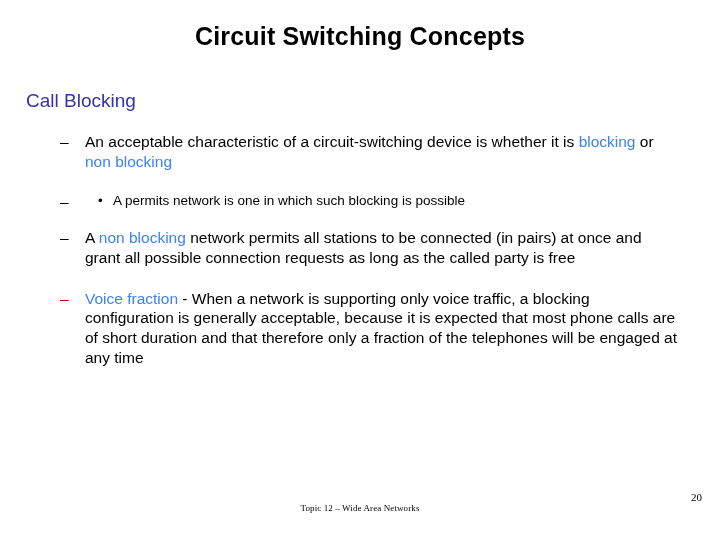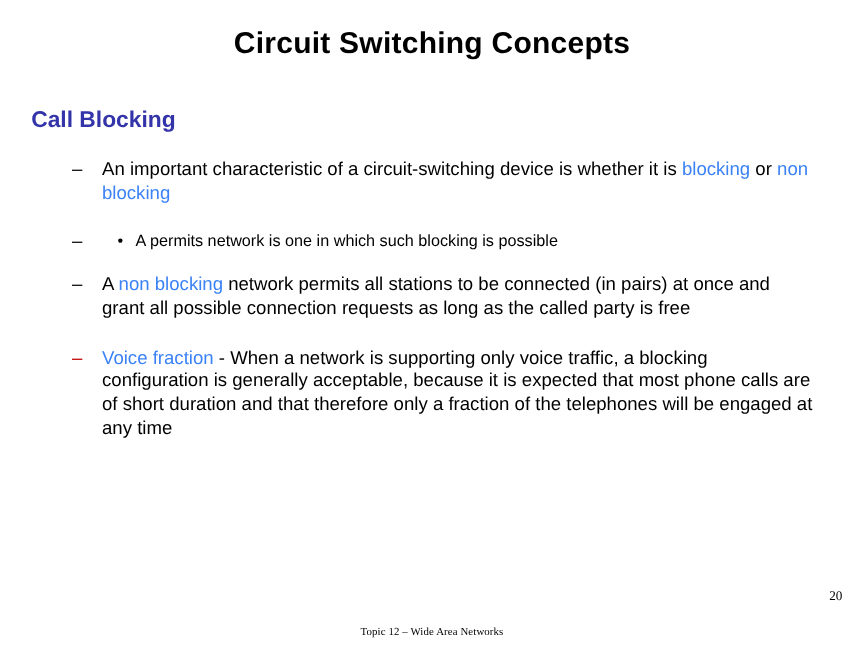--- a/index.html
+++ b/index.html
@@ -34,21 +34,21 @@
     letter-spacing: 0.2px;
     line-height: 1.15;
   }
 
   
   .section-heading {
     position: absolute;
     left: 26px;
     top: 90px;
     font-size: 19px;
-    font-weight: bold;
+    font-weight: normal;
     color: #3333aa;
     line-height: 1.2;
   }
 
   
   .body-block {
     position: absolute;
     left: 0;
     top: 132px;
     width: 720px;
@@ -96,21 +96,21 @@
   
   #b1 { margin-bottom: 20px; }
   #b2 { margin-bottom: 19px; }
   #b3 { margin-bottom: 19px; }
   #b4 { margin-bottom: 21px; }
 
   
   .footer-note {
     position: absolute;
     left: 0;
-    top: 521px;
+    top: 503px;
     width: 720px;
     text-align: center;
     font-family: "Liberation Serif", serif;
     font-size: 9px;
     color: #000000;
     letter-spacing: 0.1px;
   }
   .page-number {
     position: absolute;
     right: 18px;
@@ -126,21 +126,21 @@
 <div class="slide">
 
   <div class="slide-title">Circuit Switching Concepts</div>
 
   <div class="section-heading">Call Blocking</div>
 
   <div class="body-block">
 
     <div class="bullet-l1" id="b1">
       <span class="dash">–</span>
-      <span>An important characteristic of a circuit-switching device is whether it is </span><span class="em-red">blocking</span><span> or </span><span class="em-red">non blocking</span>
+      <span>An acceptable characteristic of a circuit-switching device is whether it is </span><span class="em-red">blocking</span><span> or </span><span class="em-red">non blocking</span>
     </div>
 
     <div class="bullet-l1" id="b2">
       <span class="dash">–</span>
     </div>
 
     <div class="bullet-l2" id="b3">
       <span class="dot">•</span>
       <span>A permits network is one in which such blocking is possible</span>
     </div>

